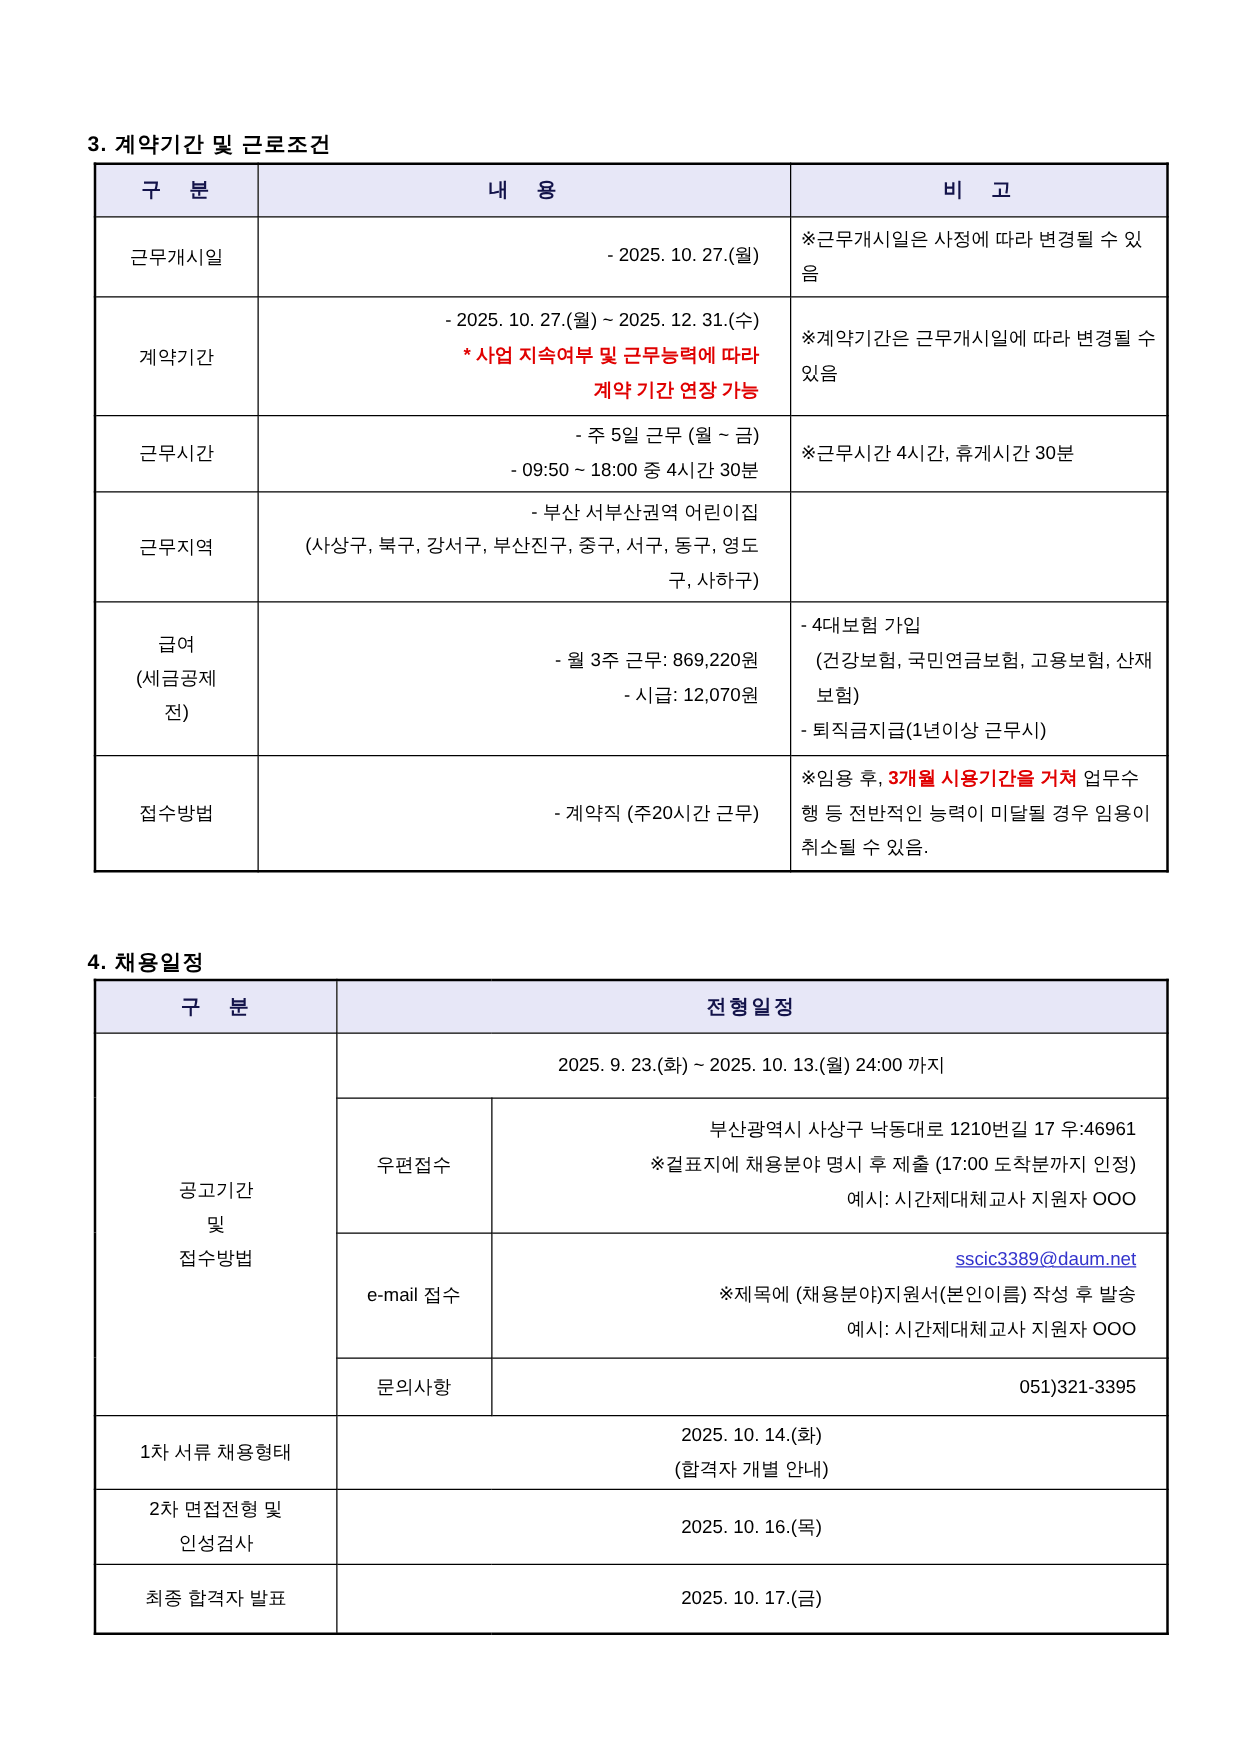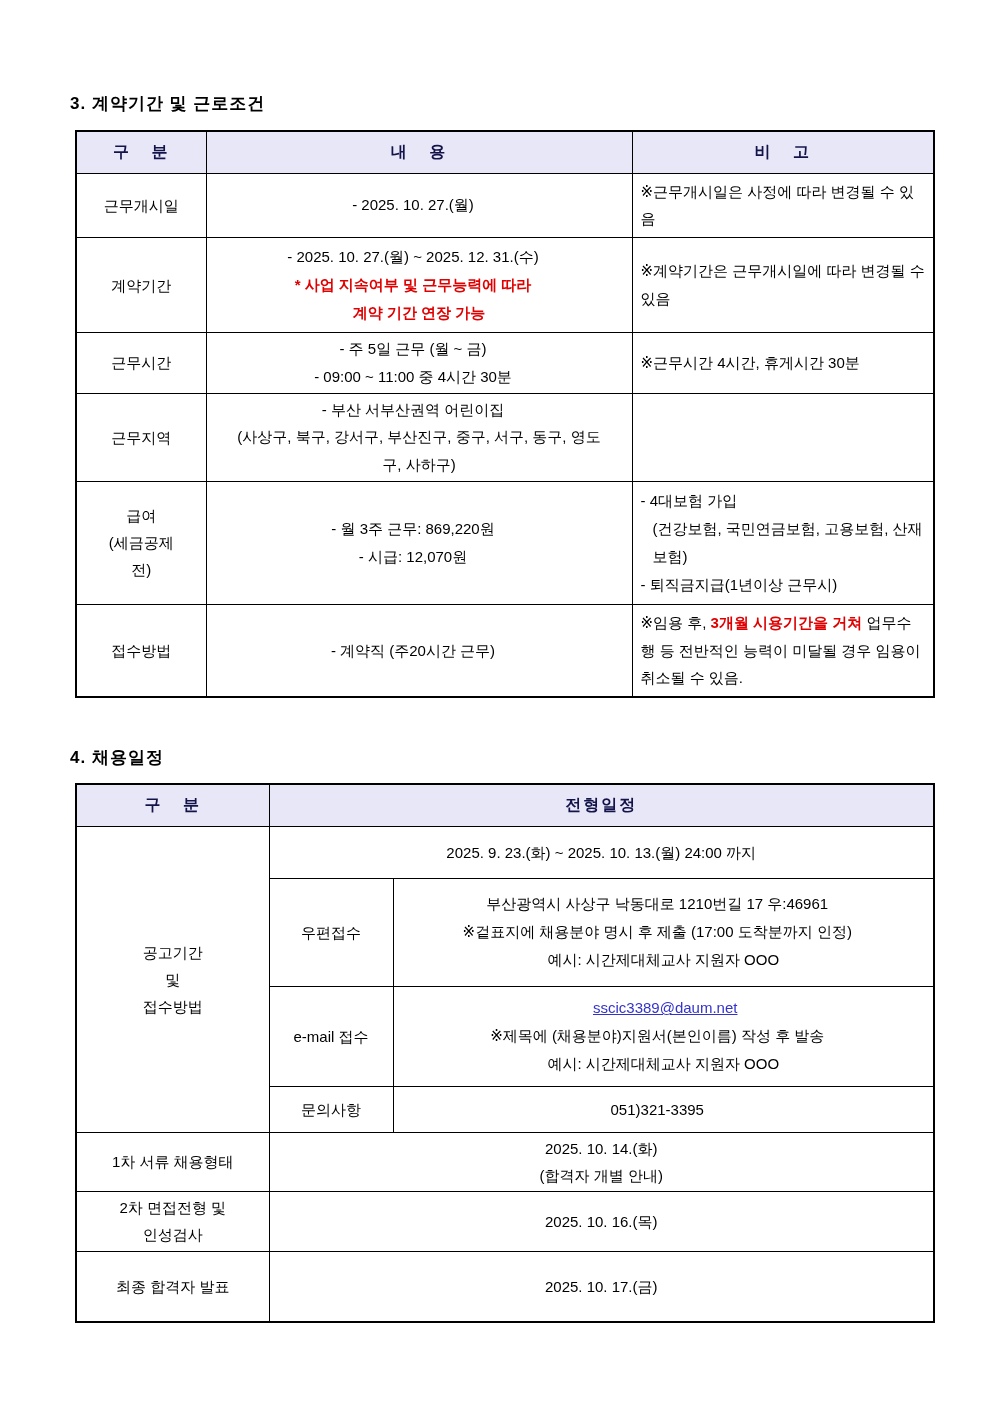--- a/index.html
+++ b/index.html
@@ -2,39 +2,39 @@
 <html lang="ko" style="--header-bg: #e7e7f7; --header-text: #13134a; --red: #e00000; --link-blue: #3333cc; --border: #000000;"><head>
 <meta charset="utf-8">
 <style>
   html,body{margin:0;padding:0;}
   body{
     width:992px;height:1403px;background:#ffffff;position:relative;
     font-family:"Liberation Sans","DejaVu Sans",sans-serif;color:#000;
   }
   .section-title{
     position:absolute;left:70px;font-size:17px;font-weight:bold;
-    letter-spacing:1px;color:#000;
+    letter-spacing:1px;color:#000;margin-top:12px;
   }
   #title-3{top:92px;}
   #title-4{top:746px;}
   table{
     position:absolute;left:75px;width:858px;border-collapse:collapse;
     table-layout:fixed;font-size:15px;border:2px solid #000;
   }
   #table-1{top:130px;}
   #table-2{top:783px;}
   td,th{border:1px solid #000;vertical-align:middle;padding:2px 24px;overflow:hidden;}
   th{
     background:var(--header-bg,#e7e7f7);
     color:var(--header-text,#13134a);
     font-size:16px;font-weight:bold;letter-spacing:2px;word-spacing:14px;
     text-align:center;
   }
   .lbl{text-align:center;line-height:1.8;}
-  .cnt{text-align:center;padding-left:12px;}
+  .cnt{text-align:right;padding-left:12px;}
   .note{text-align:left;padding:4px 8px;line-height:1.85;}
   .line{line-height:1.85;}
   .indent1{padding-left:12px;}
   .red{color:var(--red,#e00000);font-weight:bold;}
   .center{text-align:center;line-height:1.8;}
   .link{color:var(--link-blue,#3333cc);text-decoration:underline;cursor:pointer;margin-left:16px;}
 </style>
 </head>
 <body>
 
@@ -65,21 +65,21 @@
       <div class="line">- 2025. 10. 27.(월) ~ 2025. 12. 31.(수)</div>
       <div class="line red">* 사업 지속여부 및 근무능력에 따라</div>
       <div class="line red indent1">계약 기간 연장 가능</div>
     </td>
     <td class="note">※계약기간은 근무개시일에 따라 변경될 수 있음</td>
   </tr>
   <tr style="height:60px">
     <td class="lbl">근무시간</td>
     <td class="cnt">
       <div class="line">- 주 5일 근무 (월 ~ 금)</div>
-      <div class="line">- 09:00 ~ 11:00 중 4시간 30분</div>
+      <div class="line">- 09:50 ~ 18:00 중 4시간 30분</div>
     </td>
     <td class="note">※근무시간 4시간, 휴게시간 30분</td>
   </tr>
   <tr style="height:87px">
     <td class="lbl">근무지역</td>
     <td class="cnt">
       <div class="line">- 부산 서부산권역 어린이집</div>
       <div class="line indent1">(사상구, 북구, 강서구, 부산진구, 중구, 서구, 동구, 영도구, 사하구)</div>
     </td>
     <td class="note"></td>
@@ -159,18 +159,18 @@
       <div>(합격자 개별 안내)</div>
     </td>
   </tr>
   <tr style="height:60px">
     <td class="lbl">
       <div>2차 면접전형 및</div>
       <div>인성검사</div>
     </td>
     <td colspan="2" class="center">2025. 10. 16.(목)</td>
   </tr>
-  <tr style="height:71px">
+  <tr style="height:56px">
     <td class="lbl">최종 합격자 발표</td>
     <td colspan="2" class="center">2025. 10. 17.(금)</td>
   </tr>
 </tbody>
   </table>
 
 </body></html>

